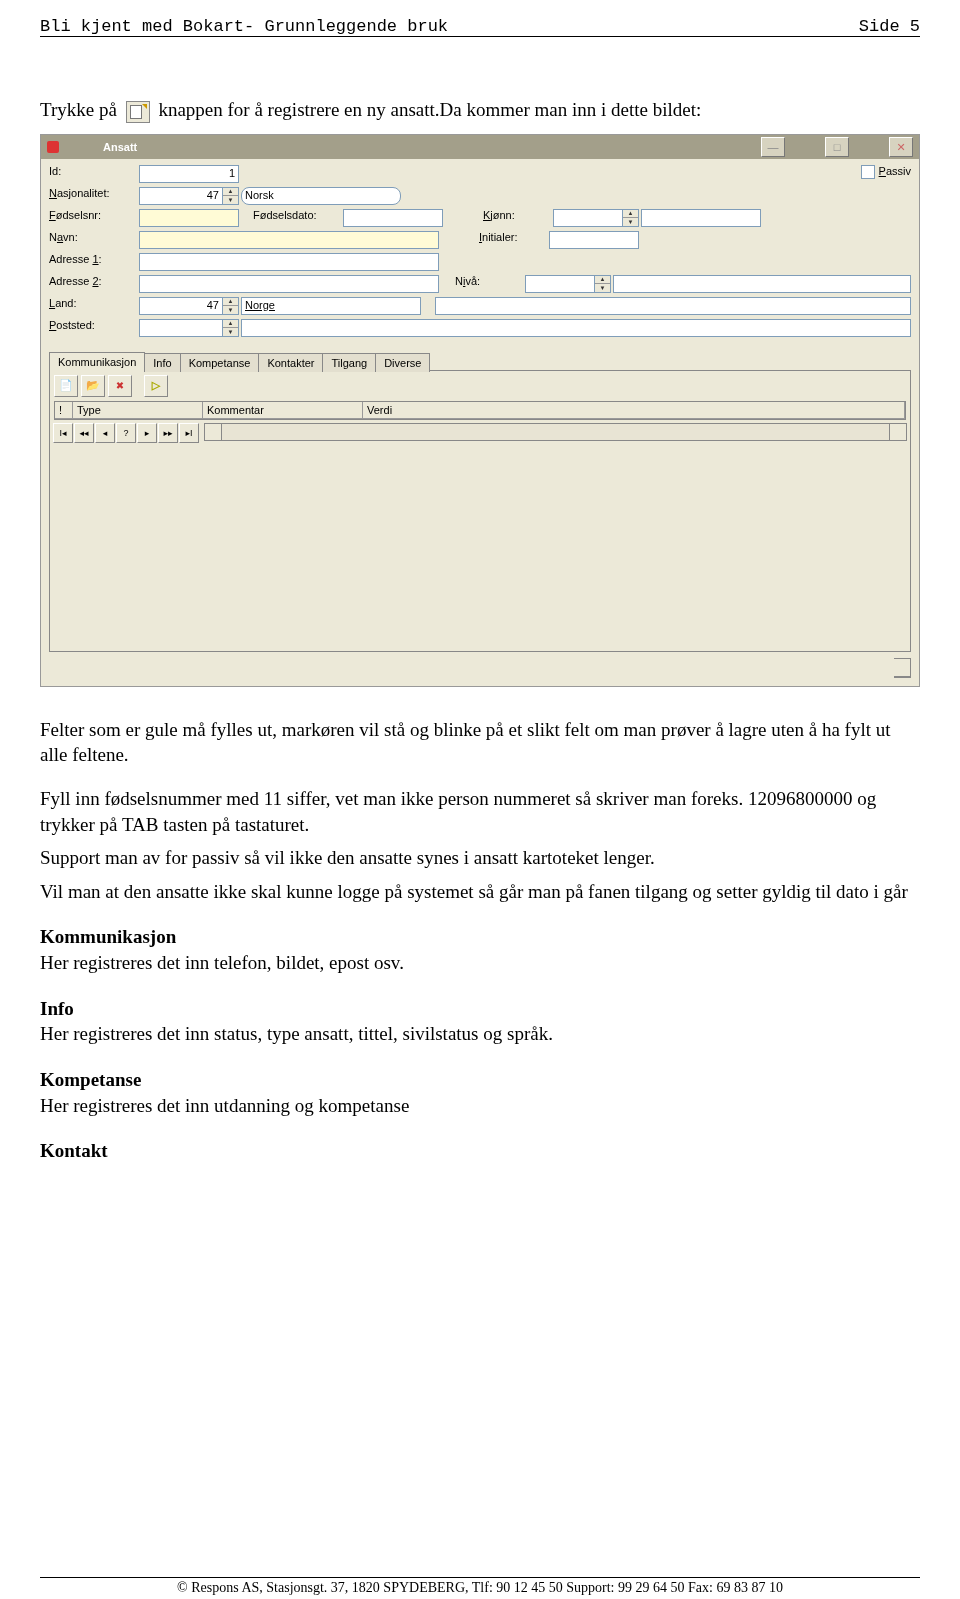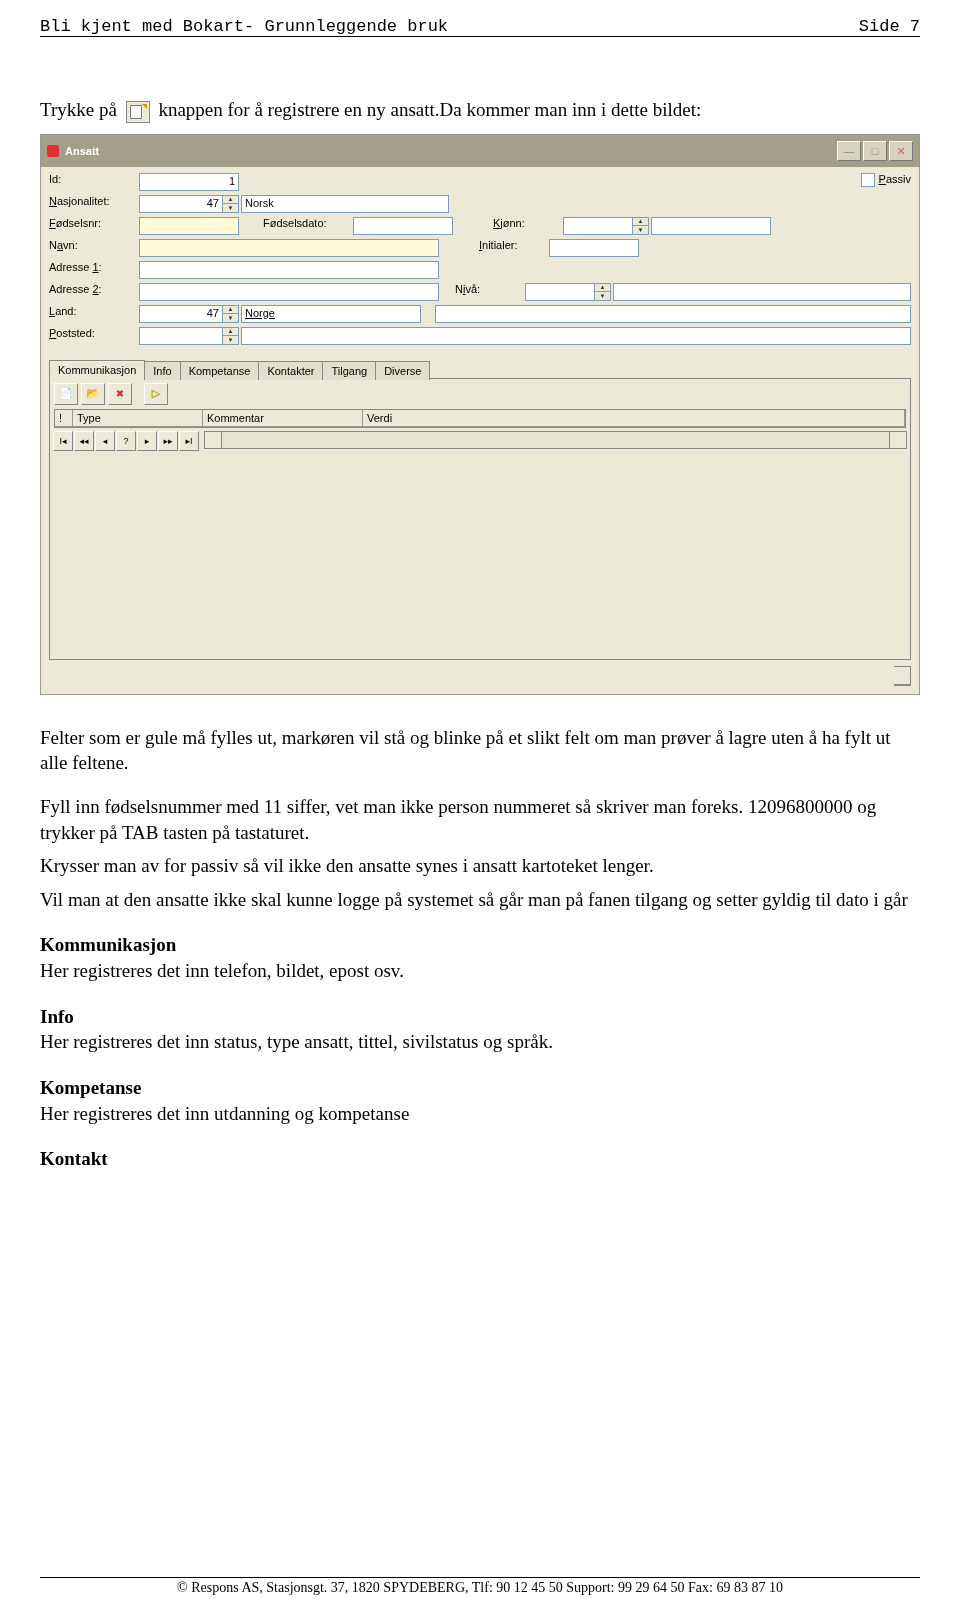--- a/index.html
+++ b/index.html
@@ -6,37 +6,37 @@
   .page{width:960px;min-height:1599px;margin:17px auto;position:relative;box-sizing:border-box;padding:0 40px 40px;}
   .hdrrow{display:flex;border-bottom:1px solid #000;}
   .hdrrow .l{flex:1;}
   .hdrrow .r{flex:0 0 auto;}
   .intro{margin:60px 0 10px;font-size:19px;line-height:1.4;}
   .intro .nfbtn{display:inline-block;width:22px;height:20px;border:1px solid #888;background:#ece9d8;vertical-align:middle;position:relative;margin:0 4px;}
   .intro .nfbtn::before{content:"";position:absolute;left:3px;top:3px;width:10px;height:12px;background:#fff;border:1px solid #777;}
   .intro .nfbtn::after{content:"";position:absolute;right:2px;top:2px;width:0;height:0;border-top:5px solid #c90;border-left:5px solid transparent;}
   
   .win{font-family:Tahoma,Arial,sans-serif;font-size:11px;background:#ece9d8;border:1px solid #999;}
-  .titlebar{background:#a39f8a;color:#fff;height:32px;line-height:24px;padding:0 6px;display:flex;align-items:center;}
+  .titlebar{background:#a39f8a;color:#fff;height:24px;line-height:24px;padding:0 6px;display:flex;align-items:center;gap:38px;}
   .titlebar .ticon{width:12px;height:12px;background:#d33;border-radius:2px;margin-right:6px;}
   .titlebar .ttitle{flex:1;font-weight:bold;}
   .tbtn{width:22px;height:18px;margin-left:2px;background:#d7d3c0;border:1px solid #fff;border-right-color:#777;border-bottom-color:#777;display:flex;align-items:center;justify-content:center;font-family:Arial;font-size:11px;color:#888;}
   .tbtn.close{color:#c66;}
   .pane{padding:6px 8px 10px;}
   .frow{display:flex;align-items:flex-start;height:22px;}
   .lbl{width:90px;}
   .lbl u{text-decoration:underline;}
   .txt{background:#fff;border:1px solid #7f9db9;height:18px;box-sizing:border-box;padding:1px 3px;text-align:right;}
   .txt.left{text-align:left;}
   .spin{width:16px;height:18px;background:#ece9d8;border:1px solid #7f9db9;border-left:0;display:flex;flex-direction:column;box-sizing:border-box;}
   .spin span{flex:1;display:flex;align-items:center;justify-content:center;font-size:6px;color:#333;}
   .spin span+span{border-top:1px solid #999;}
   .chk{width:12px;height:12px;border:1px solid #7f9db9;background:#fff;margin-right:4px;}
   .gap{width:14px;}
-  .lbl2{width:90px;padding-left:24px;}
+  .lbl2{width:90px;padding-left:14px;}
   .tabs{display:flex;margin-top:10px;}
   .tab{padding:3px 8px;border:1px solid #888;border-bottom:0;background:#ece9d8;margin-right:-1px;position:relative;}
   .tab.active{background:#ece9d8;z-index:2;top:1px;}
   .tab:not(.active){top:2px;background:#e3dfcf;}
   .tabbody{border:1px solid #888;background:#ece9d8;height:280px;display:flex;flex-direction:column;}
   .tbar{padding:4px 4px;display:flex;gap:3px;}
   .tbbtn{width:22px;height:20px;border:1px solid #fff;border-right-color:#888;border-bottom-color:#888;background:#ece9d8;display:flex;align-items:center;justify-content:center;}
   .grid{flex:1;margin:0 4px 0;background:#fff;border:1px solid #888;display:flex;flex-direction:column;}
   .ghdr{display:flex;background:#ece9d8;border-bottom:1px solid #999;}
   .ghdr div{border-right:1px solid #999;padding:2px 4px;box-sizing:border-box;}
@@ -59,21 +59,21 @@
   .ic-open::before{content:"📂";font-size:11px;}
   .ic-del::before{content:"✖";font-size:10px;color:#c33;}
   .ic-play::before{content:"▷";font-size:11px;color:#aa0;font-weight:bold;}
 </style>
 </head>
 <body>
 
 <div class="page">
   <div class="hdrrow">
     <span class="l" style="font-family:'Courier New';font-size:17px;">Bli kjent med Bokart- Grunnleggende bruk</span>
-    <span class="r" style="font-family:'Courier New';font-size:17px;">Side 7</span>
+    <span class="r" style="font-family:'Courier New';font-size:17px;">Side 5</span>
   </div>
 
   <div class="intro">
     <span>Trykke på </span>
     <span class="nfbtn"></span>
     <span> knappen for å registrere en ny ansatt.Da kommer man inn i dette bildet:</span>
   </div>
 
   <div class="win">
     <div class="titlebar">
@@ -93,21 +93,21 @@
         <div><u>P</u><span>assiv</span></div>
       </div>
 
       <div class="frow">
         <div class="lbl"><u>N</u>asjonalitet:</div>
         <div class="txt" style="width:84px;">47</div>
         <div class="spin">
             <span>▲</span>
             <span>▼</span>
           </div>
-        <div class="txt left" style="width:208px;margin-left:2px;">Norsk</div>
+        <div class="txt left" style="width:160px;margin-left:2px;border-radius:8px;">Norsk</div>
       </div>
 
       <div class="frow">
         <div class="lbl"><u>F</u>ødselsnr:</div>
         <div class="txt yellow" style="width:100px;"></div>
         <div class="lbl2">Fødselsdato:</div>
         <div class="txt" style="width:100px;"></div>
         <div class="lbl2" style="width:70px;padding-left:40px;"><u>K</u>jønn:</div>
         <div class="txt" style="width:70px;"></div>
         <div class="spin">
@@ -210,21 +210,21 @@
         <div class="vscroll" style="height:18px;width:16px;">
           <div class="sb" style="height:100%;"></div>
         </div>
       </div>
     </div>
   </div>
 
   <div class="body">
     <p>Felter som er gule må fylles ut, markøren vil stå og blinke på et slikt felt om man prøver å lagre uten å ha fylt ut alle feltene.</p>
     <p style="margin-top:18px;">Fyll inn fødselsnummer med 11 siffer, vet man ikke person nummeret  så skriver man foreks. 12096800000 og trykker på TAB tasten på tastaturet.</p>
-    <p>Krysser man av for passiv så vil ikke den ansatte synes i ansatt kartoteket lenger.</p>
+    <p>Support man av for passiv så vil ikke den ansatte synes i ansatt kartoteket lenger.</p>
     <p>Vil man at den ansatte ikke skal kunne logge på systemet så går man på fanen tilgang og setter gyldig til dato i går</p>
     <h4>Kommunikasjon</h4>
     <p>Her registreres det inn telefon, bildet, epost osv.</p>
     <h4>Info</h4>
     <p>Her  registreres det inn status, type ansatt, tittel, sivilstatus og språk.</p>
     <h4>Kompetanse</h4>
     <p>Her registreres det inn utdanning og kompetanse</p>
     <h4>Kontakt</h4>
   </div>
 

